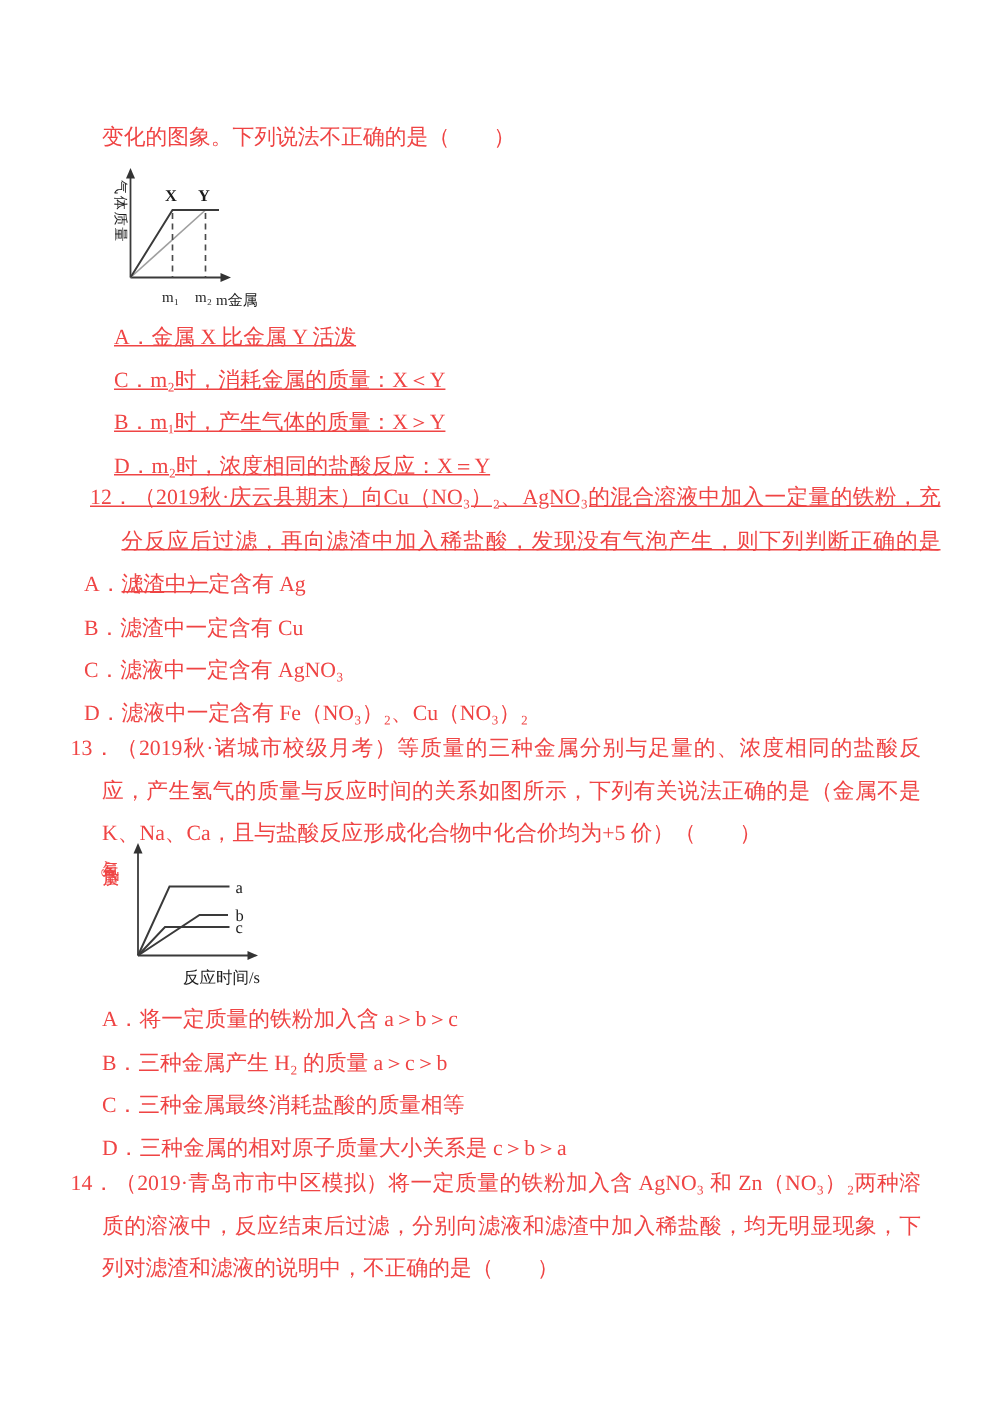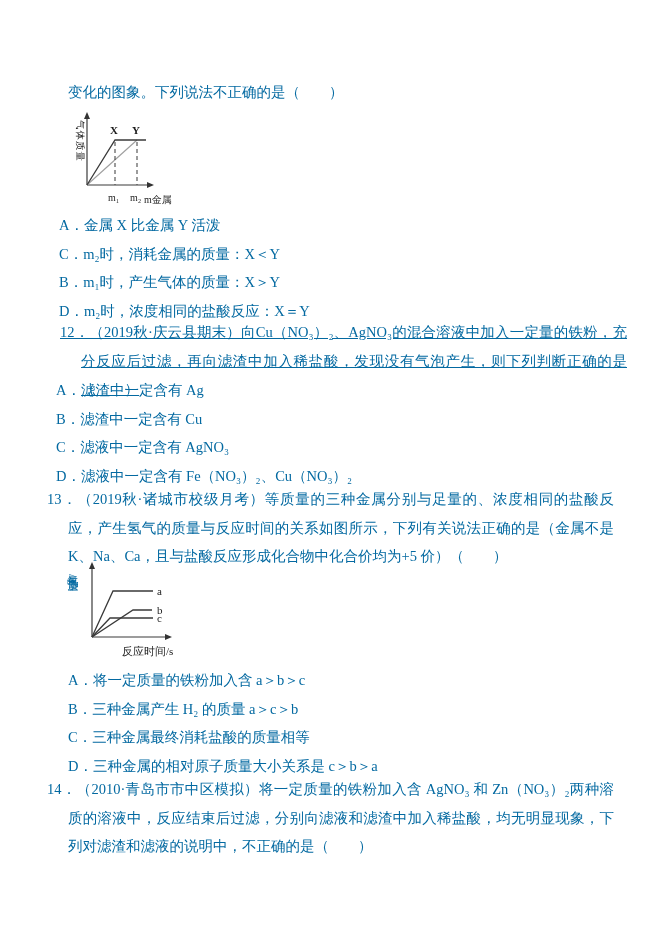--- a/index.html
+++ b/index.html
@@ -1,21 +1,21 @@
 <!DOCTYPE html>
 <html><head>
 <meta charset="utf-8">
 <style>
   html, body { margin: 0; padding: 0; background: #ffffff; }
   .page {
     position: relative;
     width: 661px;
     height: 935px;
     background: #ffffff;
-    color: #0369a1;
+    color: #ef4444;
     font-family: "Liberation Serif", "DejaVu Serif", serif;
     font-size: 14.5px;
     overflow: hidden;
   }
   .abs { position: absolute; }
   .line { line-height: 28.5px; white-space: nowrap; }
   .stem {
     width: 546px;
     padding-left: 21px;
     text-indent: -21px;
@@ -63,21 +63,21 @@
 
       <text x="50" y="24" font-size="11" font-weight="bold">X</text>
       <text x="72" y="24" font-size="11" font-weight="bold">Y</text>
       <text transform="translate(17,10) rotate(90)" font-size="9.5" letter-spacing="1">气体质量</text>
       <text x="48" y="91" font-size="10">m₁</text>
       <text x="70" y="91" font-size="10">m₂</text>
       <text x="84" y="93" font-size="10">m金属</text>
     </svg>
   </div>
 
-  <div class="abs options" style="left:59px; top:211px;">
+  <div class="abs options" style="left:76px; top:211px;text-decoration:underline;">
     <div class="line">A．金属 X 比金属 Y 活泼</div>
     <div class="line">C．m₂时，消耗金属的质量：X＜Y</div>
     <div class="line">B．m₁时，产生气体的质量：X＞Y</div>
     <div class="line">D．m₂时，浓度相同的盐酸反应：X＝Y</div>
   </div>
 
   <div class="abs stem" style="left:60px; top:318px;text-decoration:underline;">12．（2019秋·庆云县期末）向Cu（NO₃）₂、AgNO₃的混合溶液中加入一定量的铁粉，充分反应后过滤，再向滤渣中加入稀盐酸，发现没有气泡产生，则下列判断正确的是（　　）</div>
   <div class="abs options" style="left:56px; top:376px;">
     <div class="line">A．滤渣中一定含有 Ag</div>
     <div class="line">B．滤渣中一定含有 Cu</div>
@@ -109,15 +109,15 @@
 
   <div class="abs g2-ylabel" style="left:66px; top:566px; height:76px;">氢气质量/g</div>
 
   <div class="abs options" style="left:68px; top:666px;">
     <div class="line">A．将一定质量的铁粉加入含 a＞b＞c</div>
     <div class="line">B．三种金属产生 H₂ 的质量 a＞c＞b</div>
     <div class="line">C．三种金属最终消耗盐酸的质量相等</div>
     <div class="line">D．三种金属的相对原子质量大小关系是 c＞b＞a</div>
   </div>
 
-  <div class="abs stem" style="left:47px; top:775px;">14．（2010·青岛市市中区模拟）将一定质量的铁粉加入含 AgNO₃ 和 Zn（NO₃）₂两种溶质的溶液中，反应结束后过滤，分别向滤液和滤渣中加入稀盐酸，均无明显现象，下列对滤渣和滤液的说明中，不正确的是（　　）</div>
+  <div class="abs stem" style="left:47px; top:775px;">14．（2019·青岛市市中区模拟）将一定质量的铁粉加入含 AgNO₃ 和 Zn（NO₃）₂两种溶质的溶液中，反应结束后过滤，分别向滤液和滤渣中加入稀盐酸，均无明显现象，下列对滤渣和滤液的说明中，不正确的是（　　）</div>
 
 </div>
 
 </body></html>

